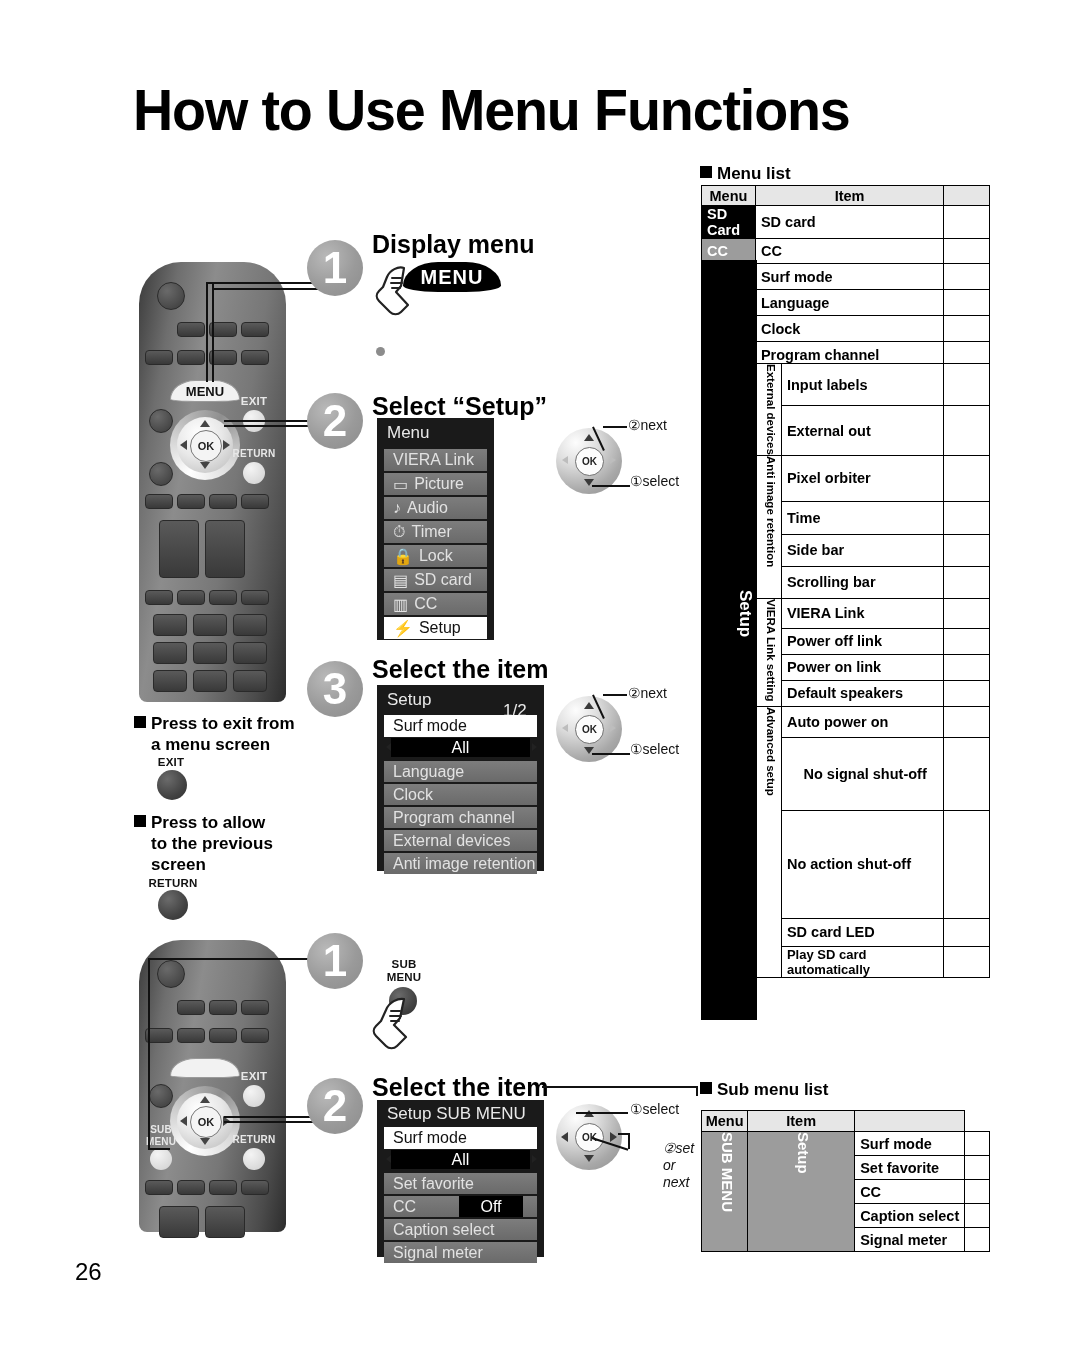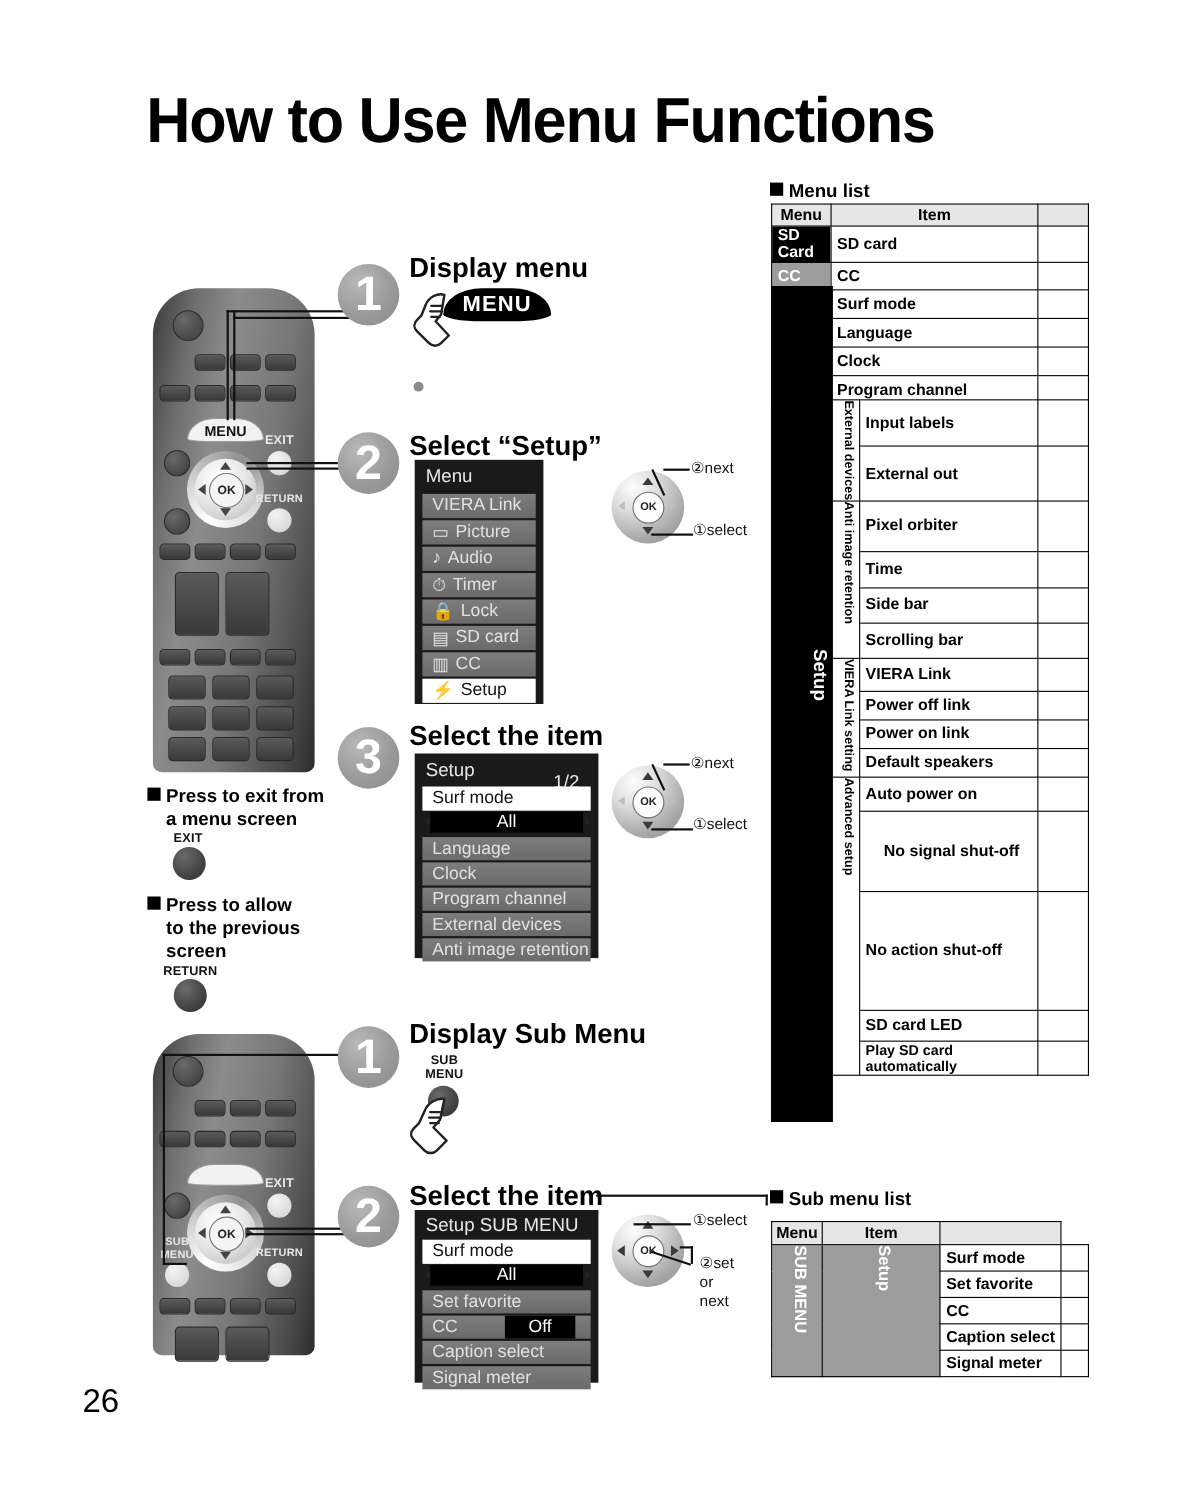--- a/index.html
+++ b/index.html
@@ -10,21 +10,21 @@
   
   .title{position:absolute;left:133px;top:76px;font-size:58px;font-weight:bold;
          letter-spacing:-1.2px;color:#000;white-space:nowrap;
          transform:scaleX(0.96);transform-origin:left center;}
 
   
   .intro{position:absolute;left:136px;top:162px;width:545px;font-size:17.5px;
          line-height:25px;color:#1a1a1a;}
 
   
-  .pageno{position:absolute;left:75px;top:1258px;font-size:30px;color:#000;}
+  .pageno{position:absolute;left:75px;top:1258px;font-size:24px;color:#000;}
 
   
   .stepcircle{position:absolute;width:56px;height:56px;border-radius:50%;
     background:radial-gradient(circle at 35% 30%, #b9b9b9 0%, #9a9a9a 55%, #8c8c8c 100%);
     color:#fff;font-size:44px;font-weight:bold;text-align:center;line-height:56px;}
 
   
   .stephead{position:absolute;font-size:25px;font-weight:bold;color:#000;white-space:nowrap;}
 
   
@@ -333,21 +333,20 @@
     <div class="rkey" style="left:66px;top:266px;width:38px;height:30px;"></div>
   </div>
 
   <div class="cline" style="left:148px;top:958px;width:2px;height:192px;"></div>
   <div class="cline" style="left:148px;top:958px;width:172px;height:2px;"></div>
   <div class="cline" style="left:148px;top:1148px;width:22px;height:2px;"></div>
   <div class="cline" style="left:224px;top:1116px;width:96px;height:2px;"></div>
   <div class="cline" style="left:224px;top:1121px;width:96px;height:2px;"></div>
 
   <div class="stepcircle" style="left:307px;top:933px;">1</div>
-  <div class="stephead" style="left:372px;top:926px;">Display Sub Menu</div>
 
   <div class="btnlabel" style="left:374px;top:958px;width:60px;line-height:13px;">
     <span>SUB</span><br>
     <span>MENU</span>
   </div>
   <div class="rbtn" style="left:389px;top:987px;width:28px;height:28px;"></div>
 
   <svg class="hand" style="left:370px;top:995px;width:48px;height:56px;" viewBox="0 0 48 56">
     <path d="M34 4 C28 3 19 7 16 15 L11 26 L6 31 C3 34 3 38 6 41 L16 51 C19 54 24 54 27 51 L36 42 L24 30 L30 23 Z" fill="#ffffff" stroke="#222" stroke-width="2.2" stroke-linejoin="round"></path>
     <path d="M21 16 L30 16 M20 21 L31 21 M21 26 L29 26" stroke="#222" stroke-width="2" stroke-linecap="round"></path>
@@ -387,21 +386,21 @@
   <div class="wheel-ok" style="left:575px;top:1123px;width:27px;height:27px;line-height:27px;">OK</div>
   <div class="arrow" style="left:584px;top:1110px;border-left:5px solid transparent;border-right:5px solid transparent;border-bottom:7px solid #3a3a3a;"></div>
   <div class="arrow" style="left:584px;top:1155px;border-left:5px solid transparent;border-right:5px solid transparent;border-top:7px solid #3a3a3a;"></div>
   <div class="arrow" style="left:561px;top:1132px;border-top:5px solid transparent;border-bottom:5px solid transparent;border-right:7px solid #3a3a3a;"></div>
   <div class="arrow" style="left:610px;top:1132px;border-top:5px solid transparent;border-bottom:5px solid transparent;border-left:7px solid #3a3a3a;"></div>
   <div class="cline" style="left:576px;top:1112px;width:52px;height:1.5px;"></div>
   <div class="callout" style="left:630px;top:1101px;">①select</div>
   <div class="cline" style="left:592px;top:1137px;width:38px;height:1.5px;transform:rotate(18deg);transform-origin:left;"></div>
   <div class="cline" style="left:618px;top:1133px;width:12px;height:1.5px;"></div>
   <div class="cline" style="left:628px;top:1133px;width:1.5px;height:16px;"></div>
-  <div class="callout" style="left:636px;top:1140px;line-height:17px;">
+  <div class="callout" style="left:663px;top:1140px;line-height:17px;font-style:italic;">
     <span>②set</span><br>
     <span>or</span><br>
     <span>next</span>
   </div>
 
   <div class="sqhead" style="left:700px;top:163px;">
     <span class="sq"></span><span>Menu list</span>
   </div>
 
   <table class="tbl" style="left:701px;top:185px;width:289px;">

